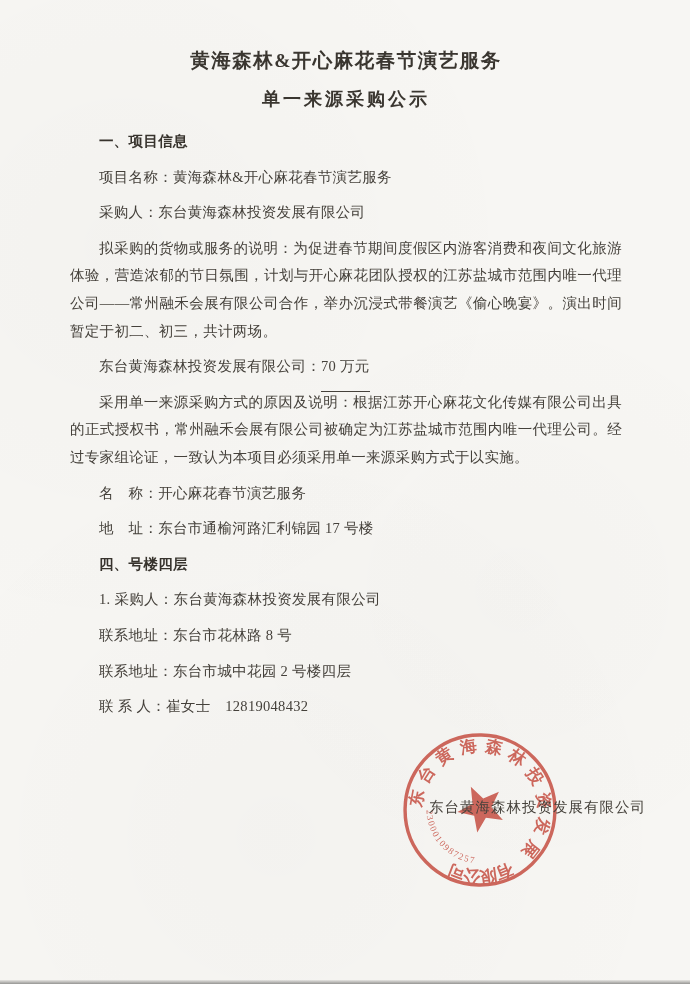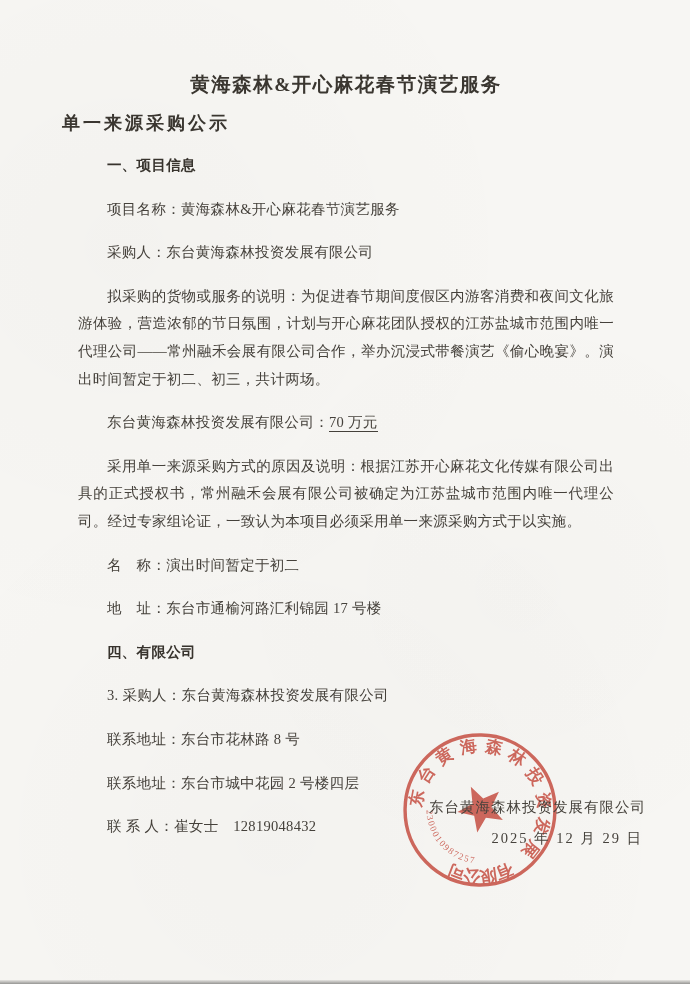--- a/index.html
+++ b/index.html
@@ -14,37 +14,37 @@
       radial-gradient(circle at 18% 25%, rgba(0,0,0,0.015), transparent 45%),
       radial-gradient(circle at 75% 60%, rgba(0,0,0,0.012), transparent 40%),
       radial-gradient(circle at 40% 85%, rgba(0,0,0,0.015), transparent 45%),
       #f7f6f3;
   }
   .scan-edge-bottom{
     position:absolute;left:0;right:0;bottom:0;height:4px;
     background:linear-gradient(to bottom, rgba(140,138,134,0.15), rgba(70,70,68,0.55));
   }
   .doc{
-    position:absolute;left:62px;right:60px;top:72px;
+    position:absolute;left:62px;right:60px;top:48px;
     color:#45413b;
     font-size:14.5px;line-height:27.6px;letter-spacing:0.3px;
   }
   h1.title{
     margin:0 0 13px 0;text-align:center;
     font-size:19.5px;font-weight:bold;color:#3a3630;letter-spacing:1.5px;line-height:26px;
   }
   h2.subtitle{
-    margin:0 0 17px 0;text-align:left;
+    margin:0 0 17px 0;text-align:center;
     font-size:18px;font-weight:bold;color:#3a3630;letter-spacing:3px;line-height:24px;
   }
-  .doc p{margin:16px;}
+  .doc p{margin:8px;}
   .h{font-weight:bold;color:#37332d;text-indent:2em;}
   .t{text-indent:2em;}
   .para{text-indent:2em;text-align:justify;}
-  .u{border-bottom:1.2px solid #45413b;padding-bottom:1px;}
+  .u{border-bottom:1.2px solid #45413b;padding-bottom:17px;}
   .sig{
     position:absolute;right:44px;top:792px;
     text-align:right;color:#46423c;
     font-size:14.5px;line-height:31px;letter-spacing:1px;
   }
   .sig .date{padding-right:3px;letter-spacing:2px;}
   .seal{
     position:absolute;left:399px;top:729px;width:162px;height:162px;
     transform:rotate(46deg);
     opacity:0.82;
@@ -61,24 +61,24 @@
   <div class="doc">
     <h1 class="title">黄海森林&amp;开心麻花春节演艺服务</h1>
     <h2 class="subtitle">单一来源采购公示</h2>
 
     <p class="h">一、项目信息</p>
     <p class="t">项目名称：黄海森林&amp;开心麻花春节演艺服务</p>
     <p class="t">采购人：东台黄海森林投资发展有限公司</p>
     <p class="para">拟采购的货物或服务的说明：为促进春节期间度假区内游客消费和夜间文化旅游体验，营造浓郁的节日氛围，计划与开心麻花团队授权的江苏盐城市范围内唯一代理公司——常州融禾会展有限公司合作，举办沉浸式带餐演艺《偷心晚宴》。演出时间暂定于初二、初三，共计两场。</p>
     <p class="t"><span>东台黄海森林投资发展有限公司：</span><span class="u">70 万元</span></p>
     <p class="para">采用单一来源采购方式的原因及说明：根据江苏开心麻花文化传媒有限公司出具的正式授权书，常州融禾会展有限公司被确定为江苏盐城市范围内唯一代理公司。经过专家组论证，一致认为本项目必须采用单一来源采购方式于以实施。</p>
-    <p class="t">名　称：演出时间暂定于初二</p>
+    <p class="t">名　称：开心麻花春节演艺服务</p>
     <p class="t">地　址：东台市通榆河路汇利锦园 17 号楼</p>
-    <p class="h">四、有限公司</p>
-    <p class="t">3. 采购人：东台黄海森林投资发展有限公司</p>
+    <p class="h">四、号楼四层</p>
+    <p class="t">1. 采购人：东台黄海森林投资发展有限公司</p>
     <p class="t">联系地址：东台市花林路 8 号</p>
     <p class="t">联系地址：东台市城中花园 2 号楼四层</p>
     <p class="t">联 系 人：崔女士　12819048432</p>
   </div>
 
   <div class="seal">
     <svg viewBox="0 0 160 160" xmlns="http://www.w3.org/2000/svg">
       <defs>
         <path id="ring-main" d="M 38 120 A 58 58 0 1 1 137 90" fill="none"></path>
         <path id="ring-end" d="M 138 95 A 60 60 0 0 1 101 137" fill="none"></path>
@@ -93,17 +93,16 @@
         <textPath href="#ring-end" textLength="62">有限公司</textPath>
       </text>
       <text font-size="9" fill="#c4493c" letter-spacing="1.5">
         <textPath href="#ring-serial" startOffset="8">2300010987257</textPath>
       </text>
     </svg>
   </div>
 
   <div class="sig">
     <div>东台黄海森林投资发展有限公司</div>
-    <div class="date">2025 年 12 月 29 日</div>
   </div>
 
   <div class="scan-edge-bottom"></div>
 </div>
 
 </body></html>

